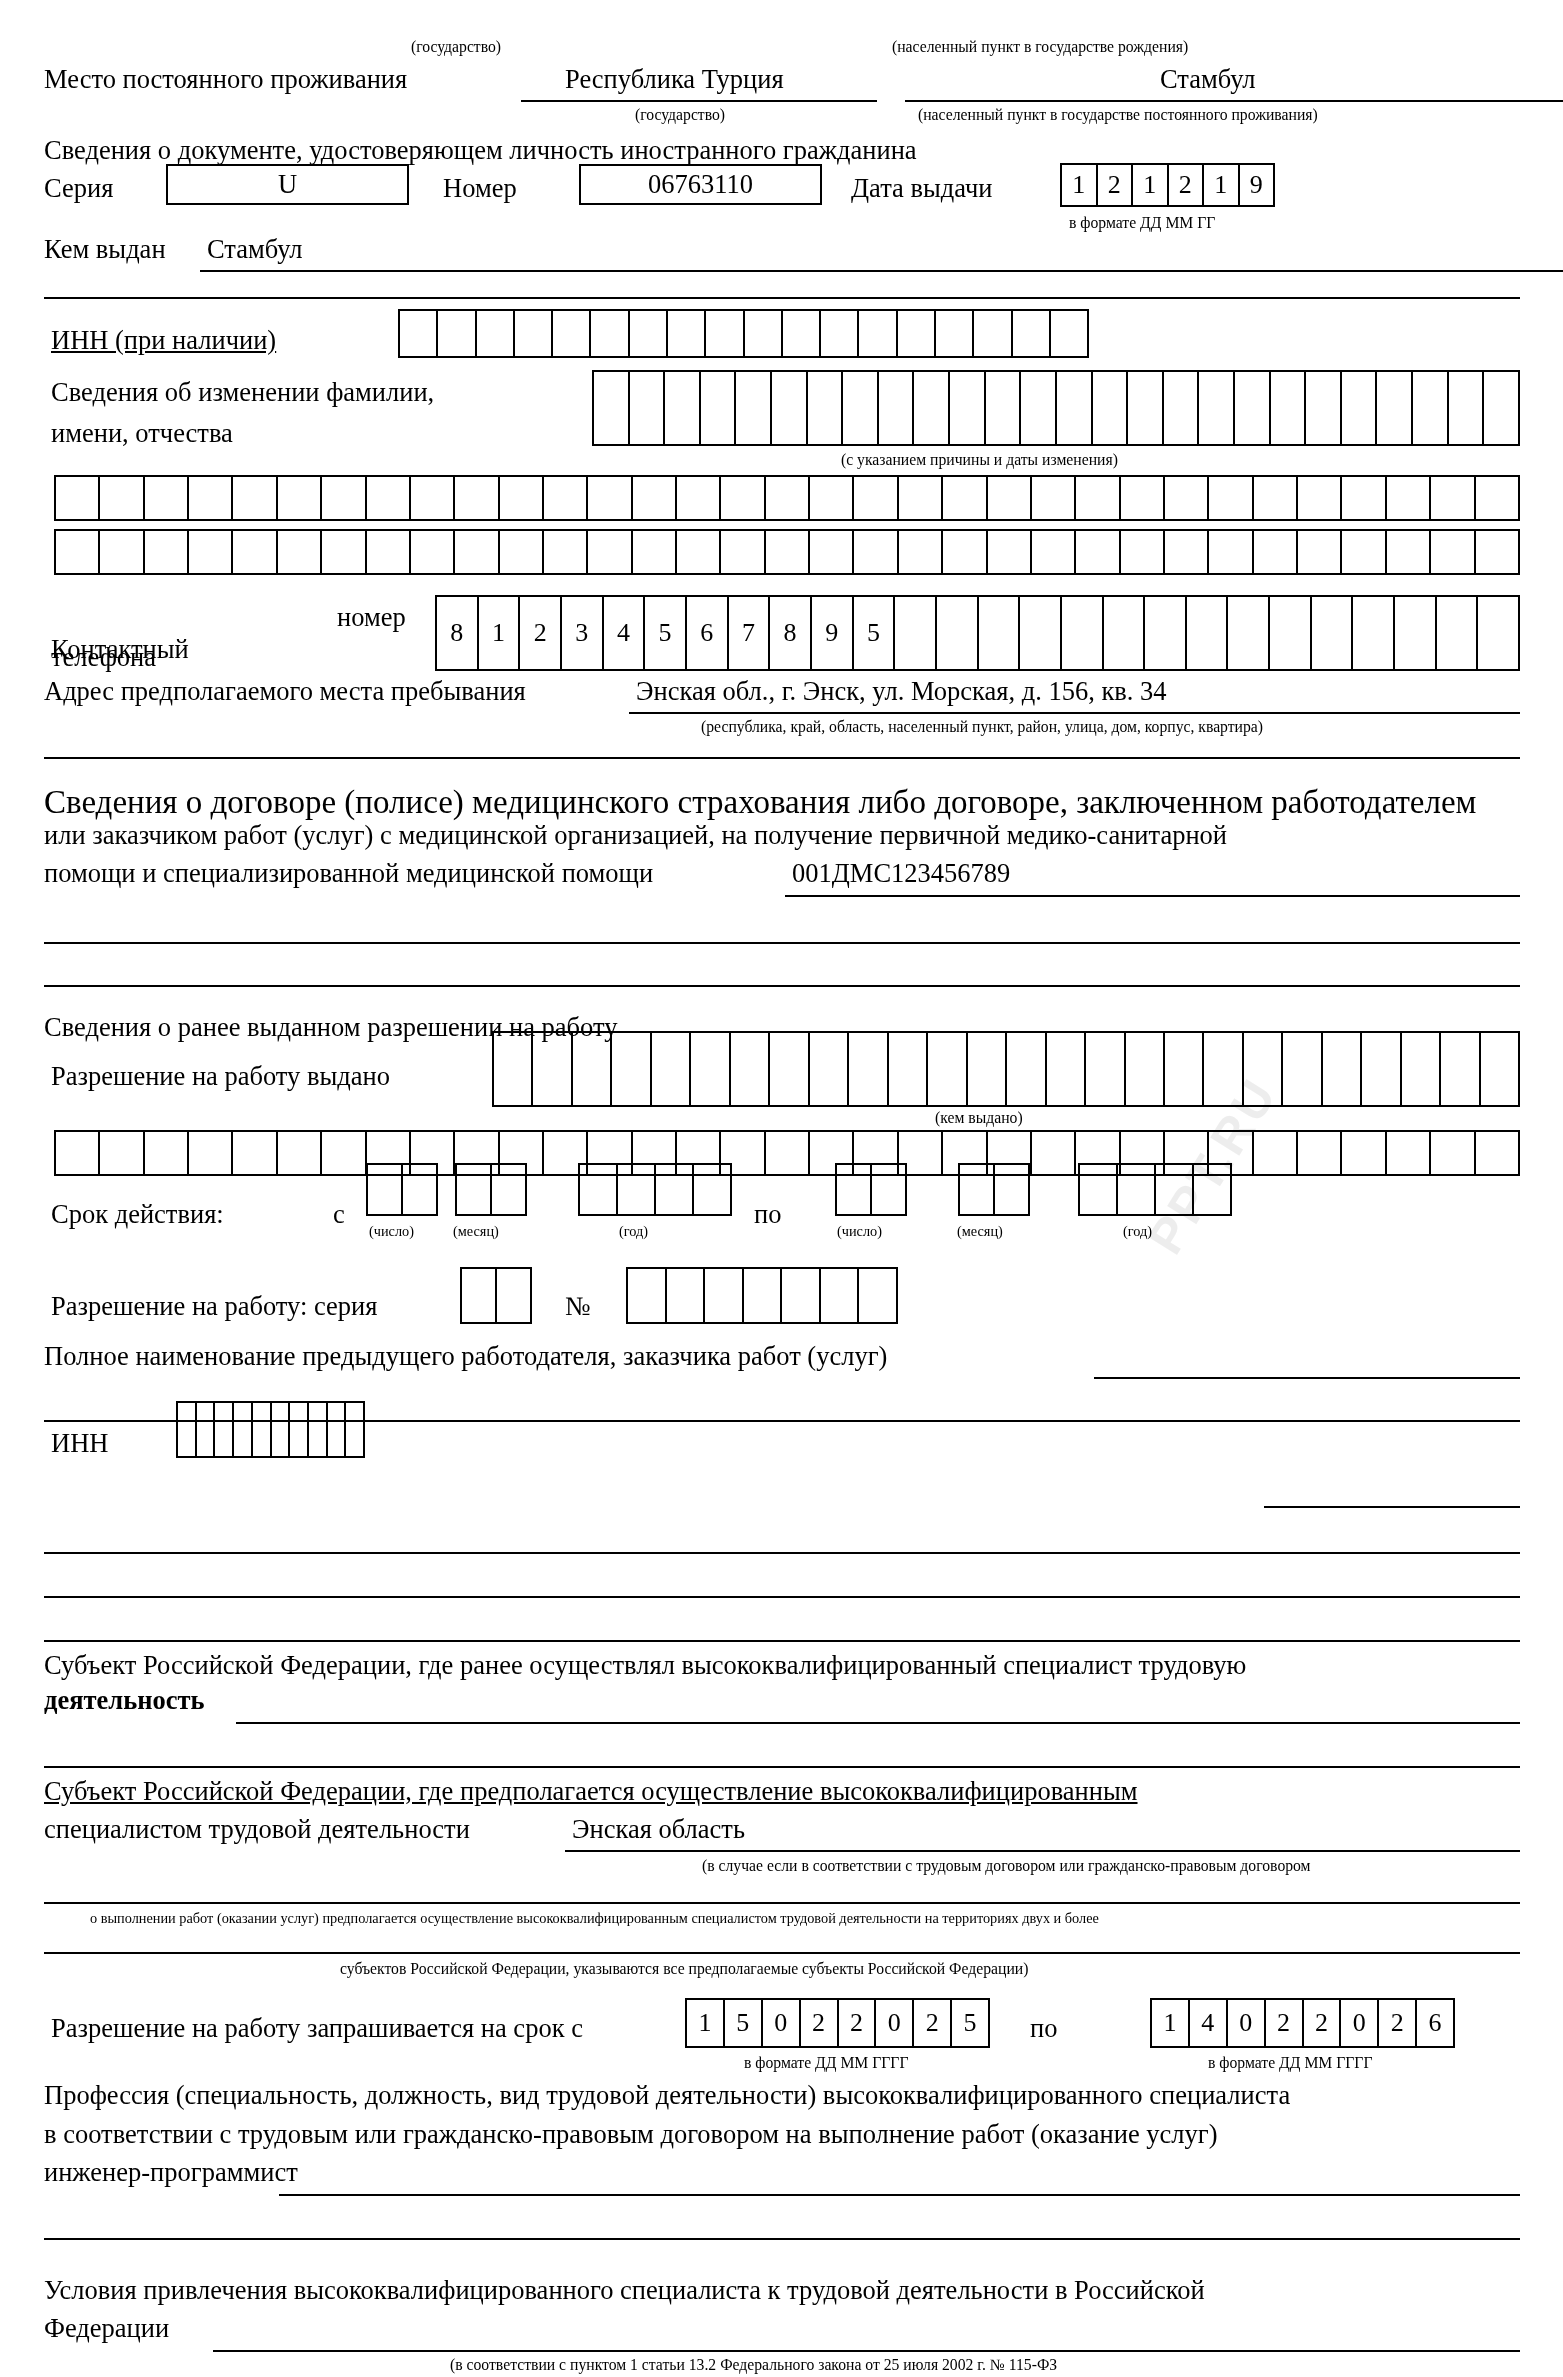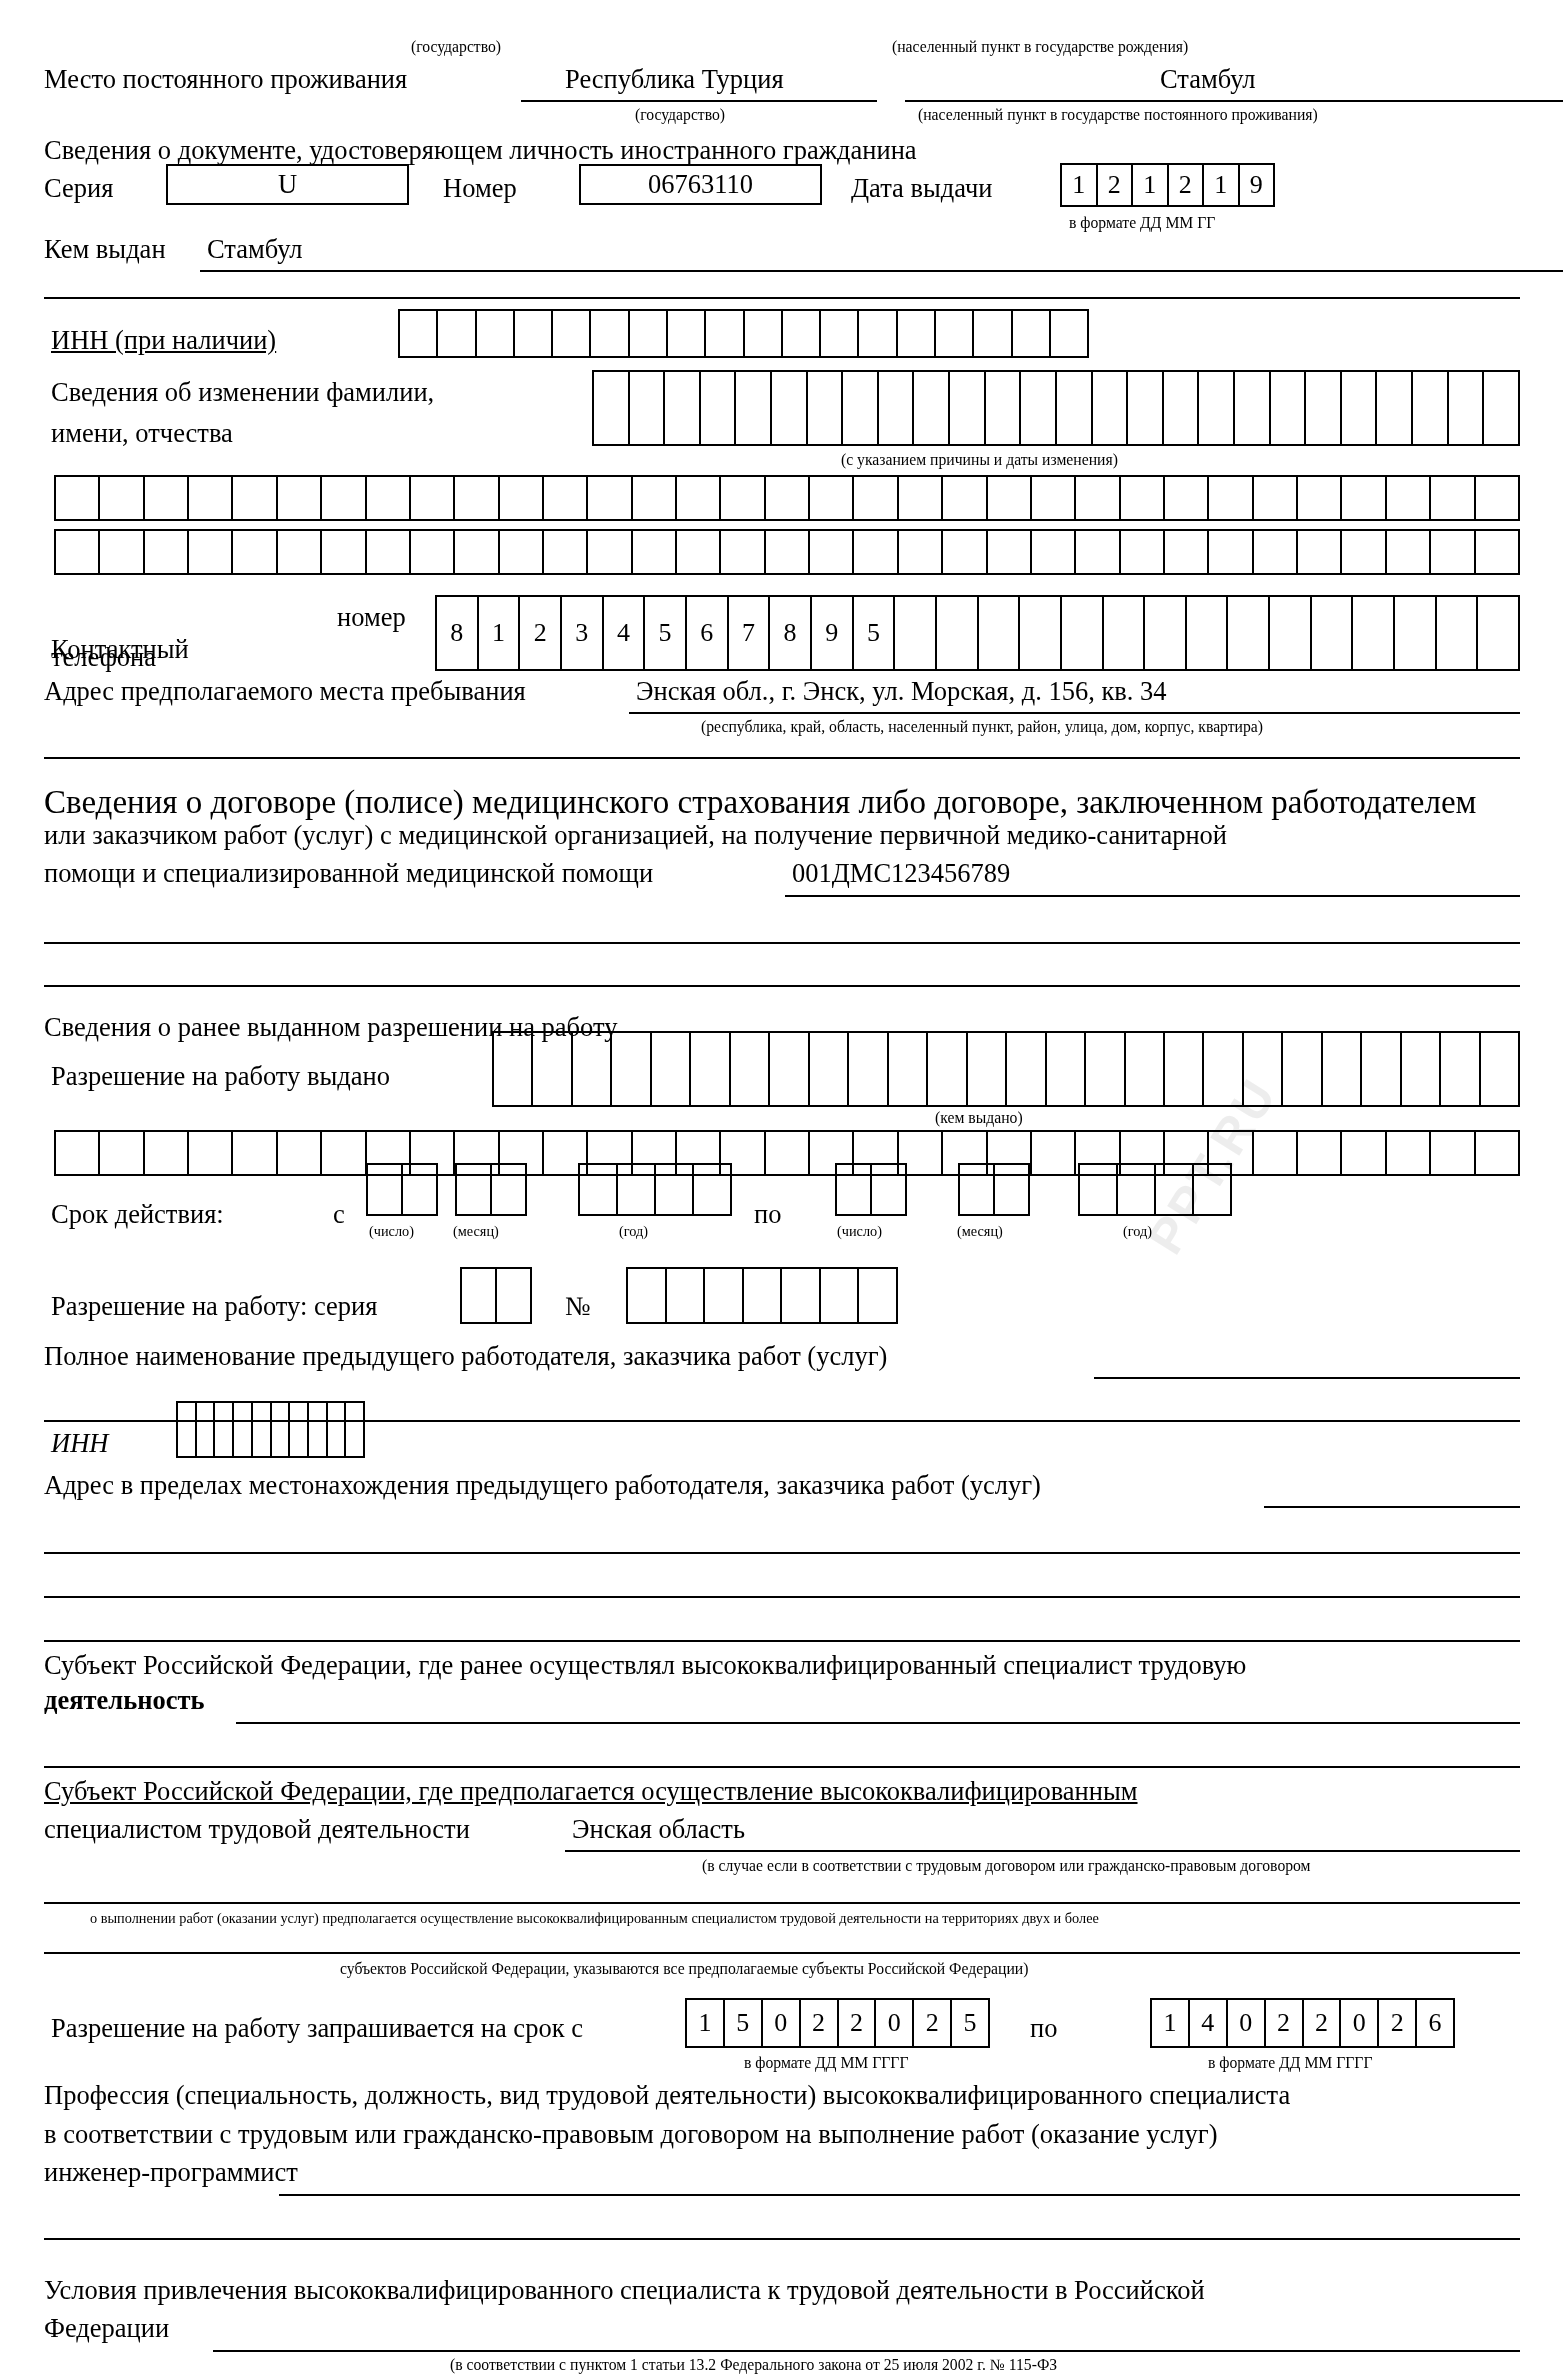--- a/index.html
+++ b/index.html
@@ -401,35 +401,34 @@
       <div class="cell" style="flex: 1 1 0px;"></div>
       <div class="cell" style="flex: 1 1 0px;"></div>
       <div class="cell" style="flex: 1 1 0px;"></div>
       <div class="cell" style="flex: 1 1 0px;"></div>
     </div>
 
   <div class="t" style="left:44px; top:1343px;">Полное наименование предыдущего работодателя, заказчика работ (услуг)</div>
   <div class="rule" style="left:1094px; top:1377px; width:426px;"></div>
   <div class="rule" style="left:44px;  top:1420px; width:1476px;"></div>
 
-  <div class="t" style="left:51px; top:1430px;font-style:italic;">ИНН</div>
+  <div class="t" style="left:51px; top:1430px;">ИНН</div>
   <div class="grid" id="prev-inn" style="left:176px; top:1401px; width:189px; height:57px;">
       <div class="cell" style="flex: 1 1 0px;"></div>
       <div class="cell" style="flex: 1 1 0px;"></div>
       <div class="cell" style="flex: 1 1 0px;"></div>
       <div class="cell" style="flex: 1 1 0px;"></div>
       <div class="cell" style="flex: 1 1 0px;"></div>
       <div class="cell" style="flex: 1 1 0px;"></div>
       <div class="cell" style="flex: 1 1 0px;"></div>
       <div class="cell" style="flex: 1 1 0px;"></div>
       <div class="cell" style="flex: 1 1 0px;"></div>
       <div class="cell" style="flex: 1 1 0px;"></div>
     </div>
 
-  <div class="t" style="left:44px; top:1472px;">Адрес в пределах местонахождения предыдущего работодателя, заказчика работ (услуг)</div>
   <div class="rule" style="left:1264px; top:1506px; width:256px;"></div>
   <div class="rule" style="left:44px; top:1552px; width:1476px;"></div>
   <div class="rule" style="left:44px; top:1596px; width:1476px;"></div>
   <div class="rule" style="left:44px; top:1640px; width:1476px;"></div>
 
   <div class="t" style="left:44px; top:1652px;">Субъект Российской Федерации, где ранее осуществлял высококвалифицированный специалист трудовую</div>
   <div class="t" style="left:44px; top:1687px;font-weight:bold;">деятельность</div>
   <div class="rule" style="left:236px; top:1722px; width:1284px;"></div>
   <div class="rule" style="left:44px;  top:1766px; width:1476px;"></div>
 

